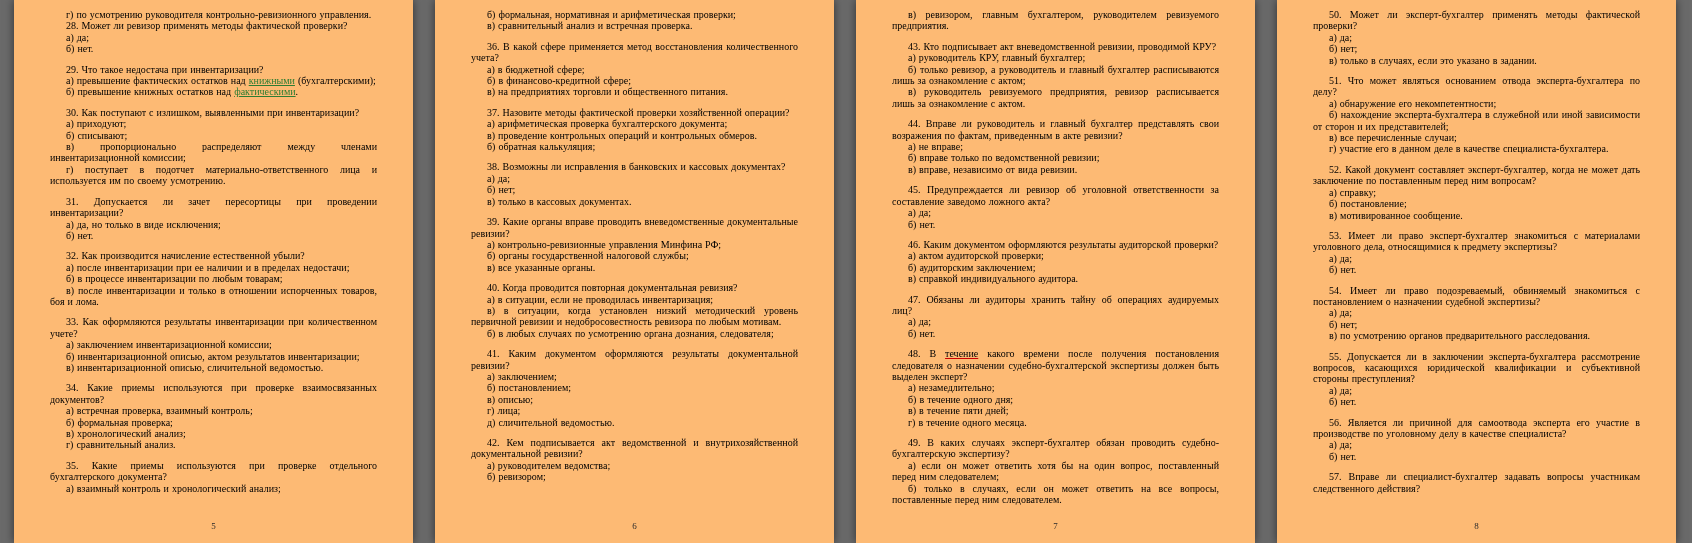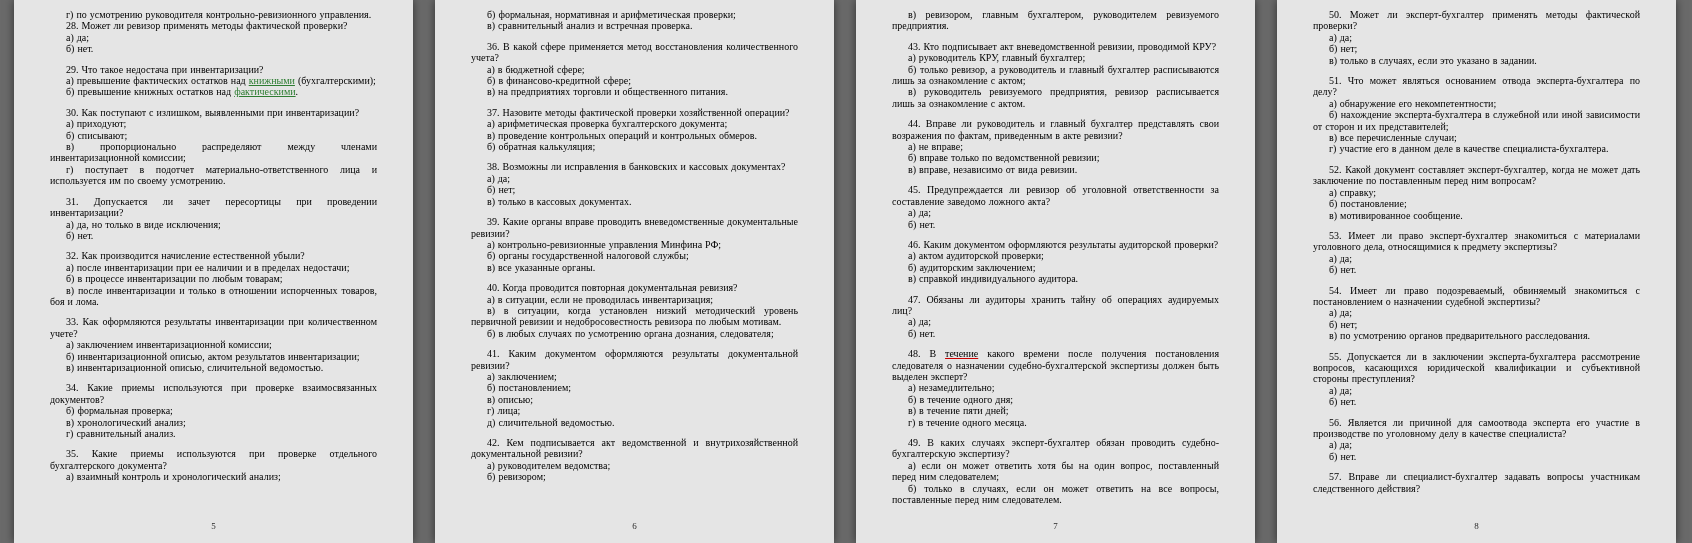--- a/index.html
+++ b/index.html
@@ -13,21 +13,21 @@
     gap:22px;
     padding:0 14px;
     height:543px;
     align-items:stretch;
   }
   .page {
     position:relative;
     flex:0 0 auto;
     width:399px;
     height:543px;
-    background:#e5e5e5;
+    background:#fdba74;
     box-shadow:0 0 9px rgba(0,0,0,0.55);
     padding:9px 36px 0 36px;
     overflow:hidden;
   }
   .para {
     font-size:10px;
     line-height:11.4px;
     color:#000;
     text-align:justify;
     text-indent:16px;
@@ -75,20 +75,21 @@
         <p class="para">б) нет.</p>
         <p class="para gap">32. Как производится начисление естественной убыли?</p>
         <p class="para">а) после инвентаризации при ее наличии и в пределах недостачи;</p>
         <p class="para">б) в процессе инвентаризации по любым товарам;</p>
         <p class="para">в) после инвентаризации и только в отношении испорченных товаров, боя и лома.</p>
         <p class="para gap">33. Как оформляются результаты инвентаризации при количественном учете?</p>
         <p class="para">а) заключением инвентаризационной комиссии;</p>
         <p class="para">б) инвентаризационной описью, актом результатов инвентаризации;</p>
         <p class="para">в) инвентаризационной описью, сличительной ведомостью.</p>
         <p class="para gap">34. Какие приемы используются при проверке взаимосвязанных документов?</p>
+        <p class="para">а) встречная проверка, взаимный контроль;</p>
         <p class="para">б) формальная проверка;</p>
         <p class="para">в) хронологический анализ;</p>
         <p class="para">г) сравнительный анализ.</p>
         <p class="para gap">35. Какие приемы используются при проверке отдельного бухгалтерского документа?</p>
         <p class="para">а) взаимный контроль и хронологический анализ;</p>
       </div>
       <div class="page-number">5</div>
     </div>
     <div class="page">
       <div>

